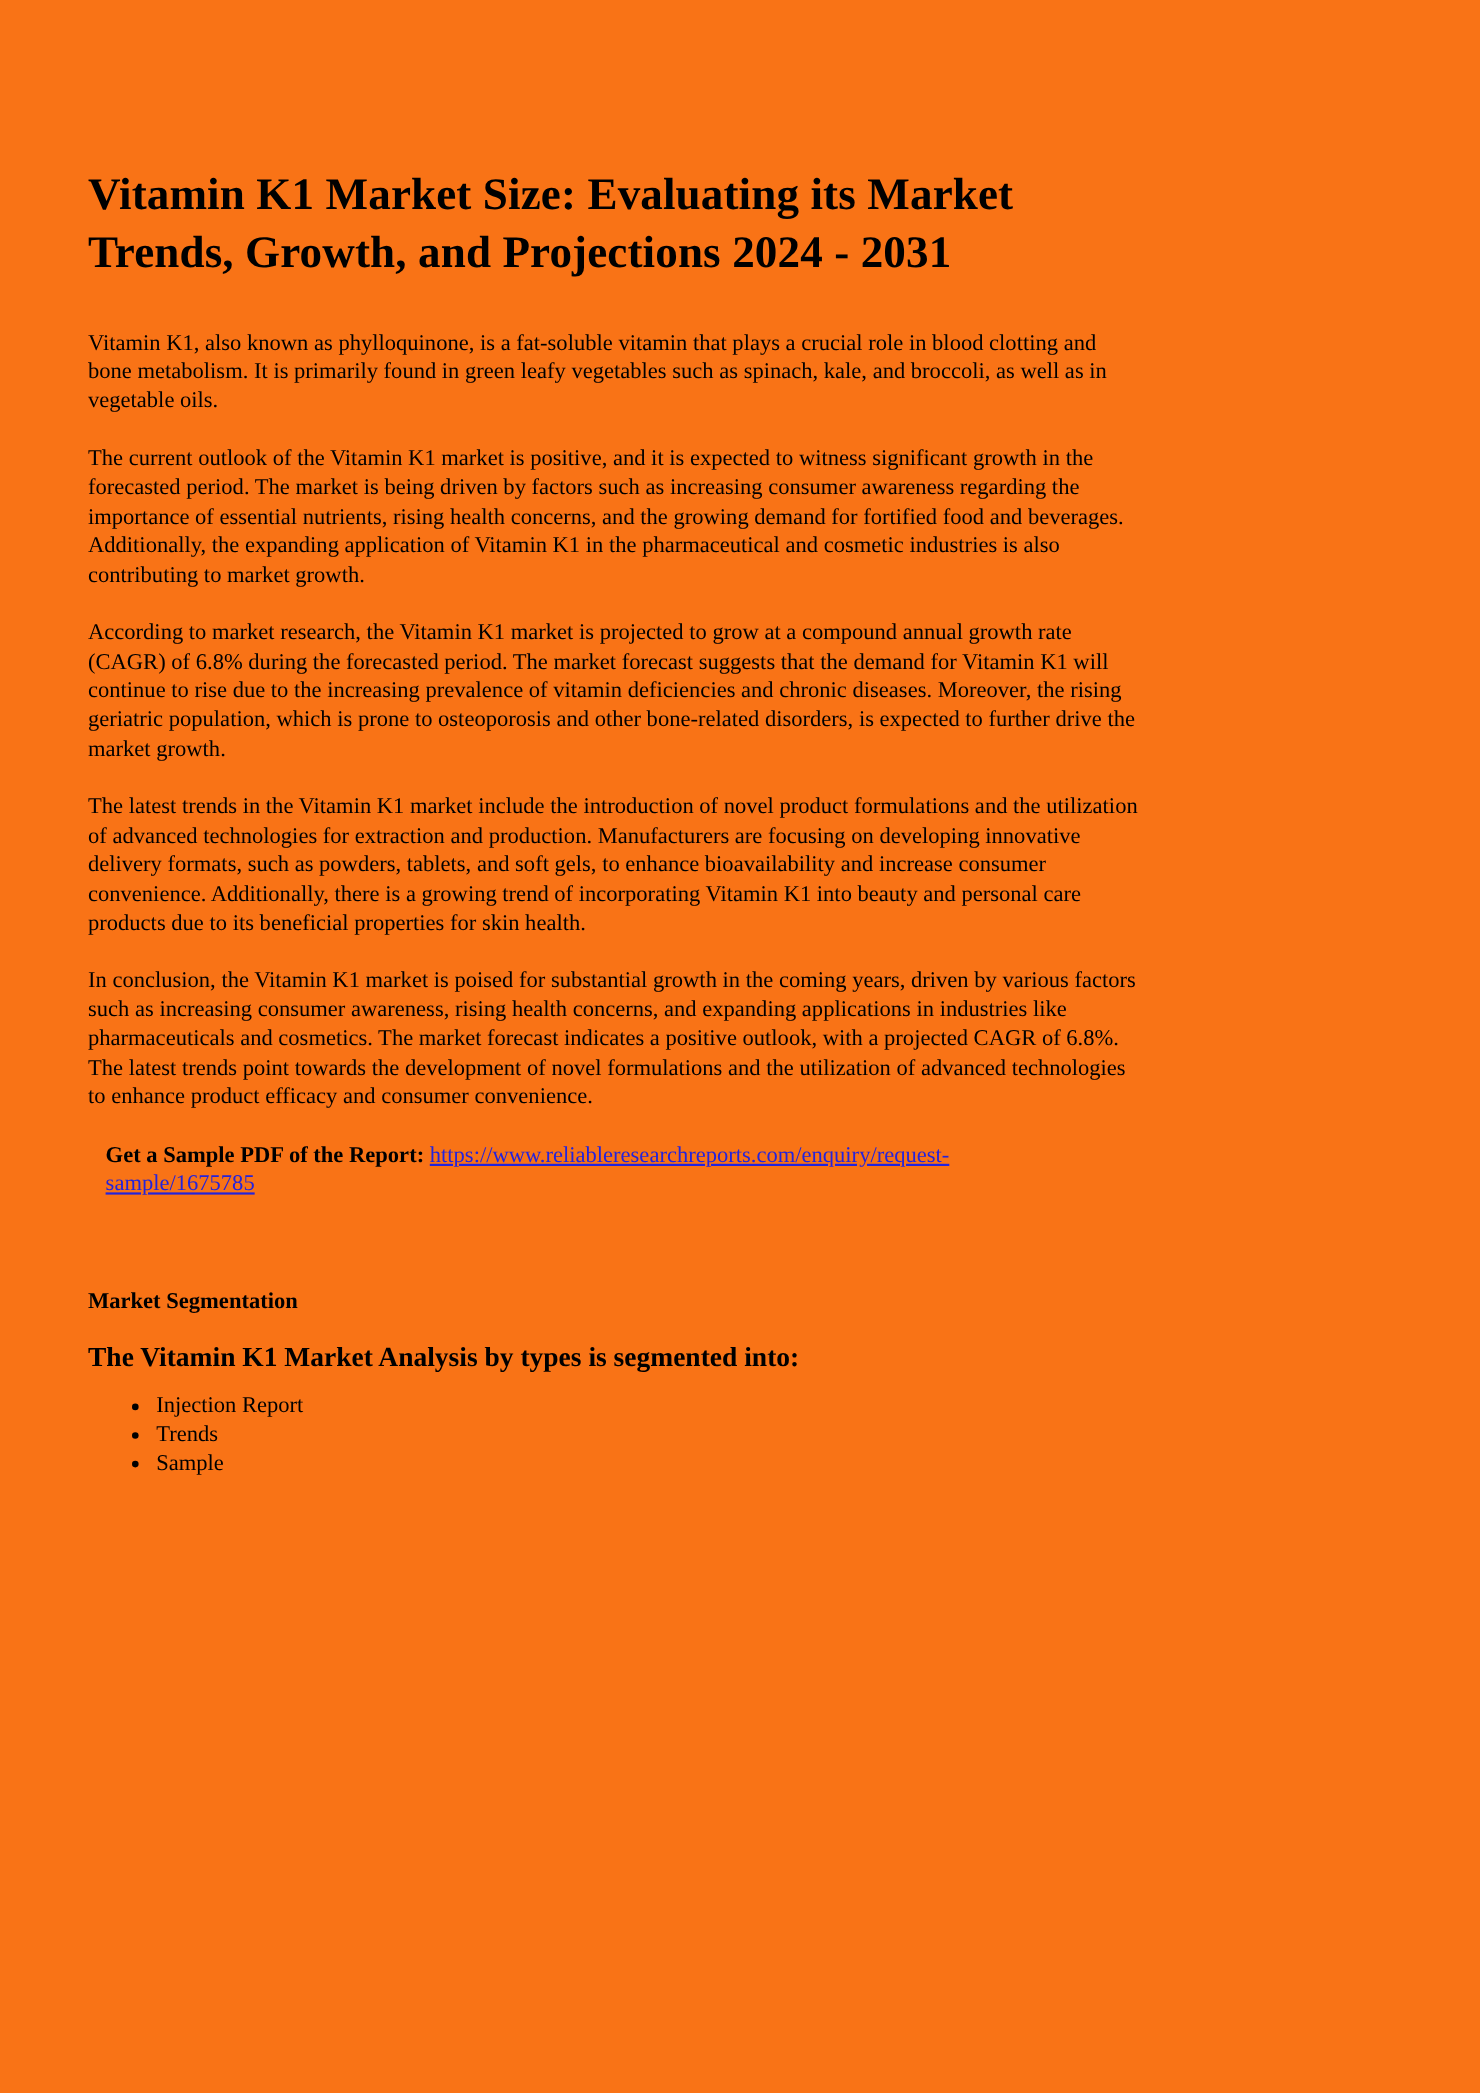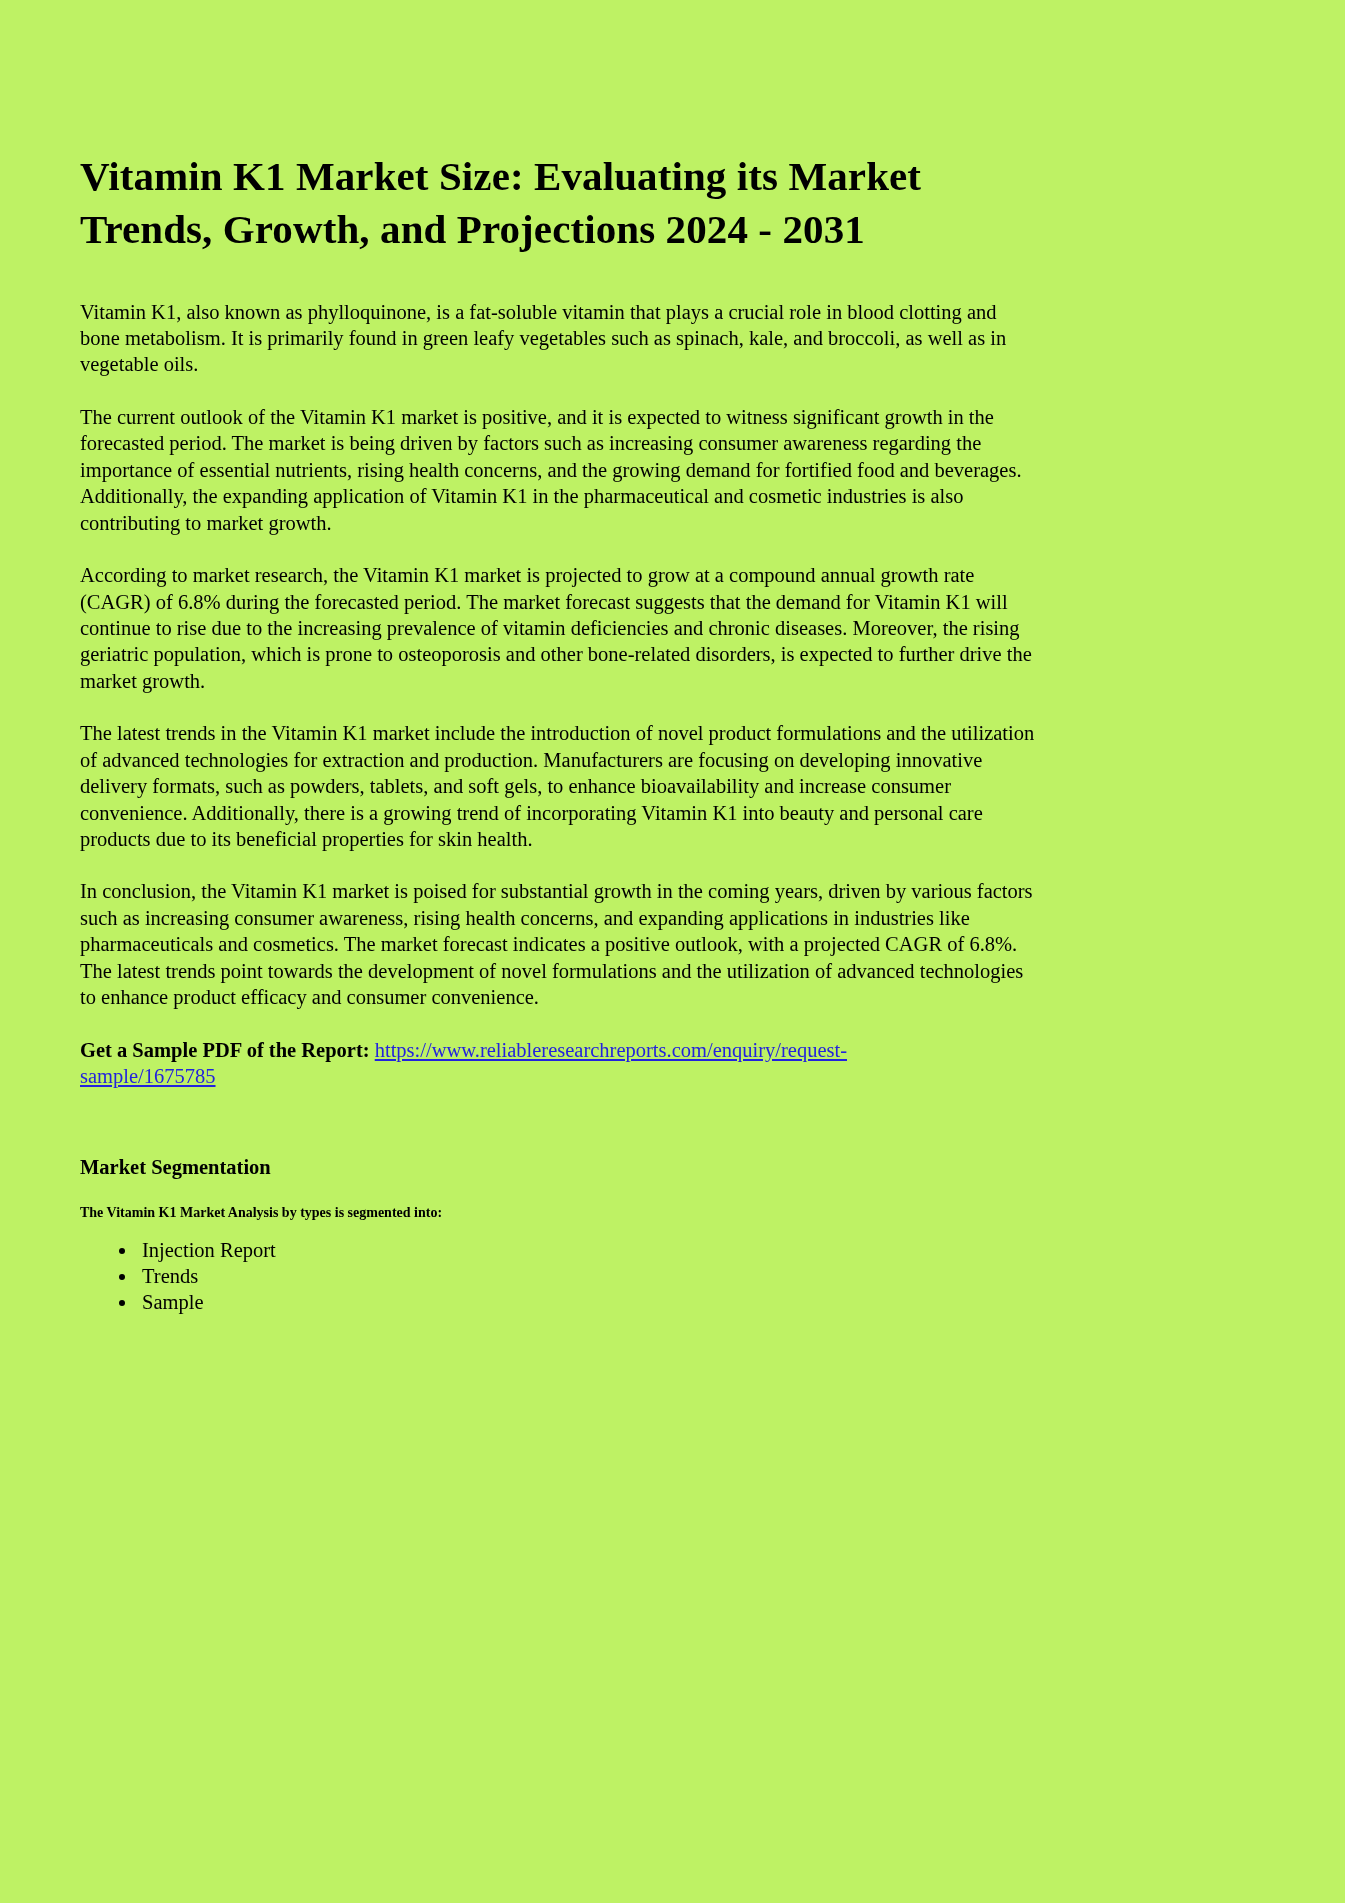--- a/index.html
+++ b/index.html
@@ -12,21 +12,21 @@
     width: 1345px;
     height: 1903px;
     font-family: "Liberation Serif", "DejaVu Serif", serif;
     color: #000000;
     overflow: hidden;
   }
   .page {
     box-sizing: border-box;
     width: 1345px;
     height: 1903px;
-    background: #bef264;
+    background: #f97316;
     padding: 150px 100px 0 80px;
     position: relative;
   }
   .doc-title {
     font-size: 41px;
     font-weight: bold;
     line-height: 1.3;
     letter-spacing: 0.1px;
     margin: 0 0 42px 0;
     max-width: 960px;
@@ -44,40 +44,40 @@
     margin: 0 0 26px 0;
     max-width: 955px;
     text-align: left;
   }
   .body-par:last-child { margin-bottom: 0; }
 
   .link-block {
     font-size: 20.5px;
     line-height: 1.29;
     max-width: 900px;
-    margin: 0;
+    margin: 16px;
   }
   .link-block .lead {
     font-weight: bold;
   }
   .ext-link {
     color: #2323dd;
     text-decoration: underline;
     word-break: break-word;
   }
 
   .spacer-lg { height: 62px; }
 
   .seg-heading {
     font-size: 20.5px;
     font-weight: bold;
     margin: 4px 0 26px 0;
   }
   .seg-sub {
-    font-size: 14px;
+    font-size: 25px;
     font-weight: bold;
     margin: 0 0 16px 0;
   }
   ul.seg-list {
     margin: 0;
     padding-left: 58px;
     list-style: disc;
   }
   ul.seg-list li {
     font-size: 20.5px;

